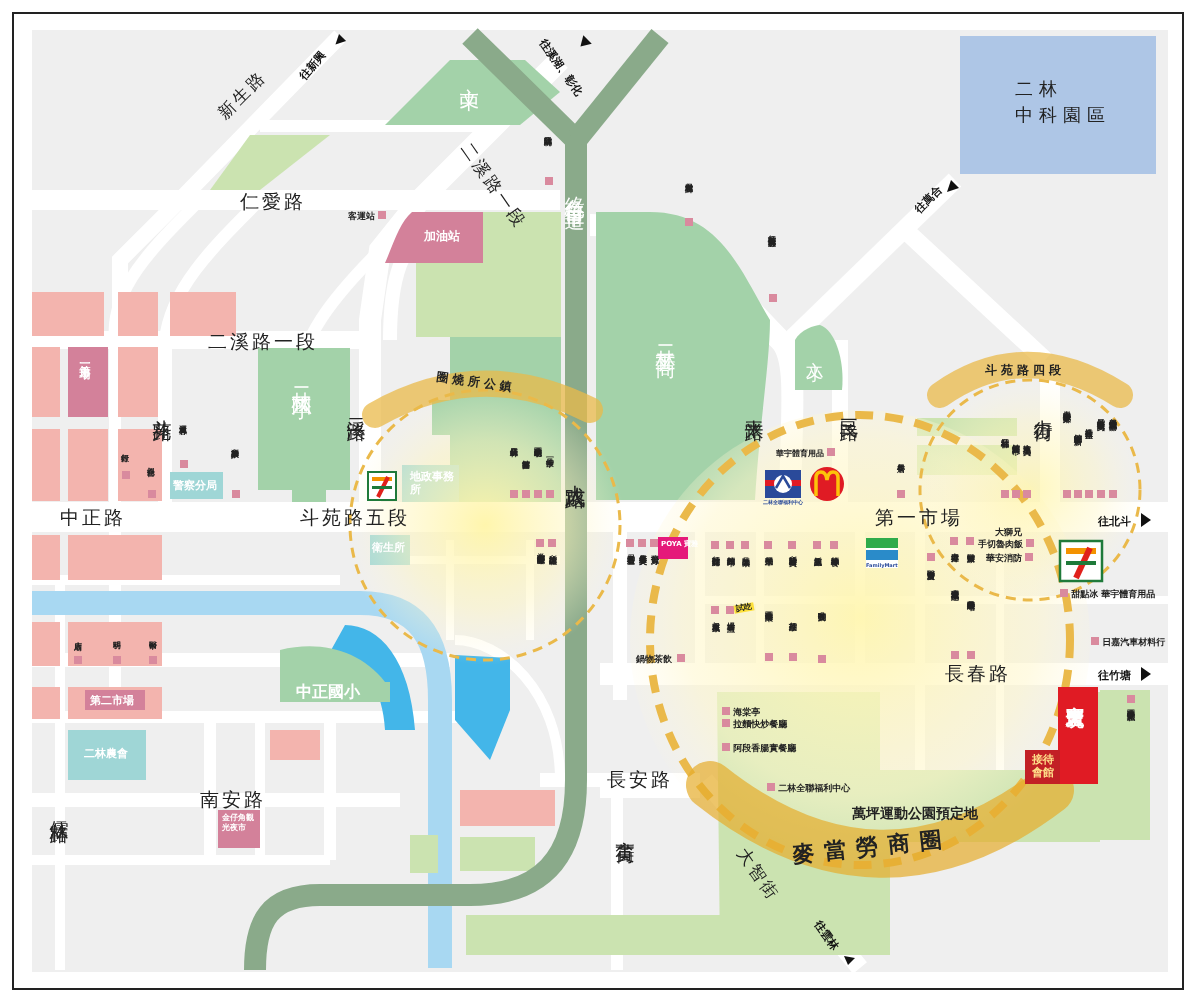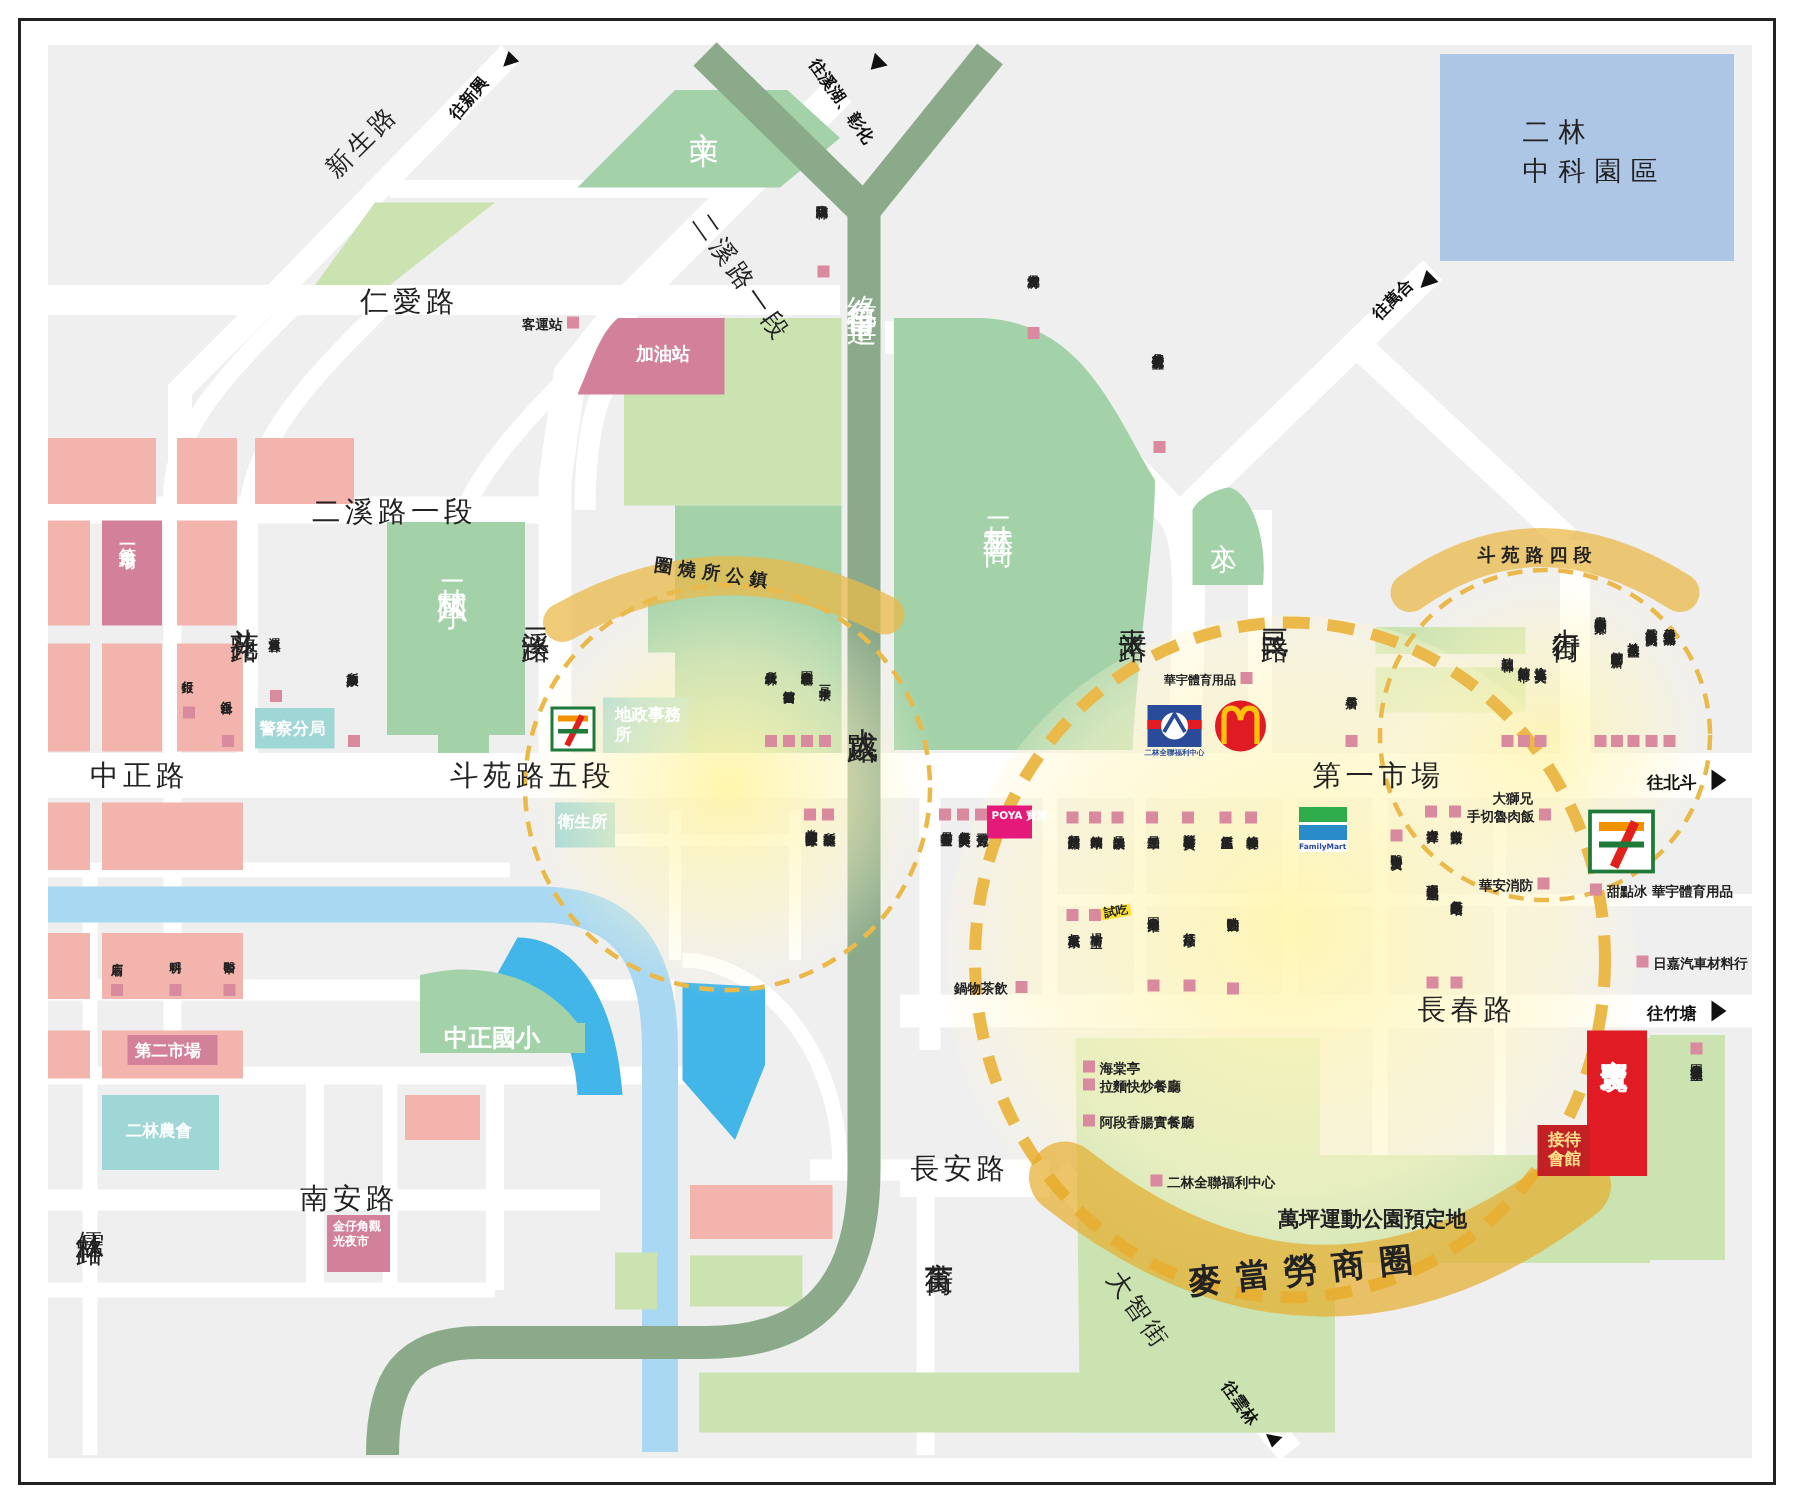--- a/index.html
+++ b/index.html
@@ -369,21 +369,21 @@
 <span class="sq" style="position:absolute;left:966px;top:537px;"></span>
 <div class="poi" style="left:950px;top:548px;">昇道禪寺</div>
 <div class="poi" style="left:966px;top:548px;">醫療堂</div>
 <div class="poi" style="left:950px;top:586px;">達威汽車修理廠</div>
 <div class="poi" style="left:966px;top:596px;">咕咕雞早餐店</div>
 <span class="sq" style="position:absolute;left:951px;top:651px;"></span>
 <span class="sq" style="position:absolute;left:967px;top:651px;"></span>
 
 <div class="poih" style="left:995px;top:526px;">大獅兄</div>
 <div class="poih" style="left:978px;top:538px;"><span>手切魯肉飯</span> <span class="sq"></span></div>
-<div class="poih" style="left:986px;top:552px;margin-top:32px;"><span>華安消防</span> <span class="sq"></span></div>
+<div class="poih" style="left:986px;top:552px;"><span>華安消防</span> <span class="sq"></span></div>
 
 <div class="poih" style="left:1060px;top:588px;"><span class="sq"></span> <span>甜點冰 華宇體育用品</span></div>
 <div class="poih" style="left:1060px;top:636px;padding-left:31px;"><span class="sq"></span> <span>日嘉汽車材料行</span></div>
 
 <span class="sq" style="position:absolute;left:1127px;top:695px;"></span>
 <div class="poi" style="left:1126px;top:706px;">私立文揚幼稚園</div>
 
 <div class="poi" style="left:1000px;top:434px;">二林福利社</div>
 <div class="poi" style="left:1011px;top:440px;">帝人燈飾館</div>
 <div class="poi" style="left:1022px;top:440px;">美美洗車坊</div>

